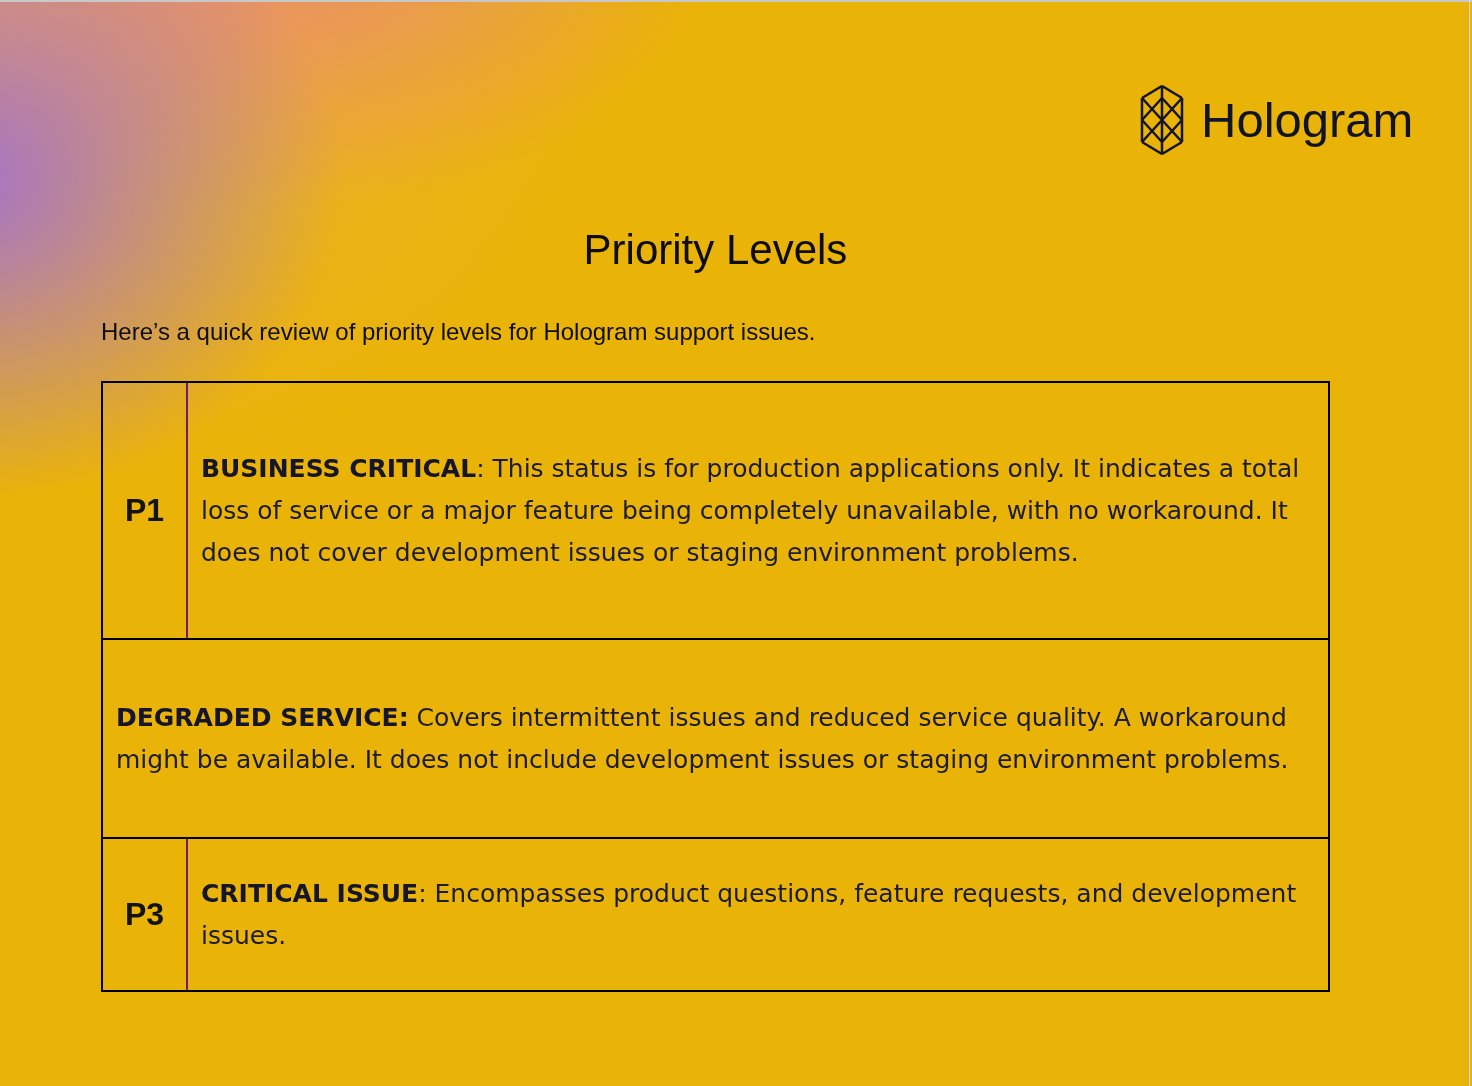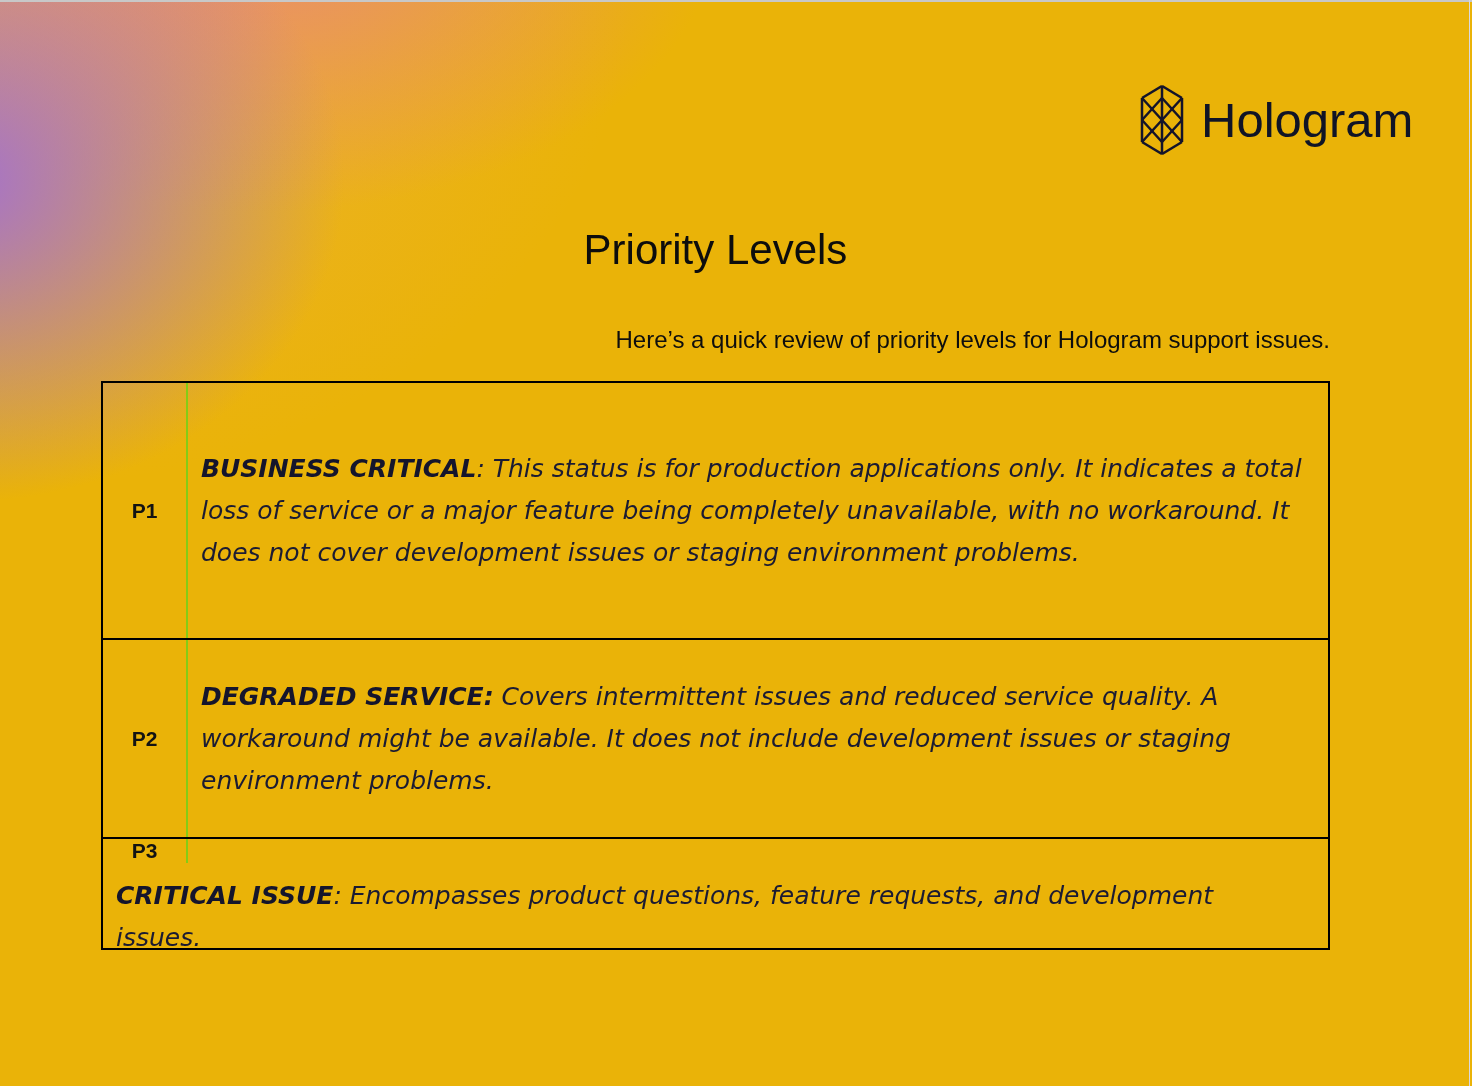--- a/index.html
+++ b/index.html
@@ -75,23 +75,23 @@
     top: 226px;
     width: 100%;
     text-align: center;
     font-size: 42px;
     font-weight: 400;
     color: #0d0d0d;
     margin: 0;
   }
   .doc-subtitle {
     position: absolute;
-    top: 326px;
+    top: 318px;
     width: 100%;
-    text-align: right;
+    text-align: left;
     font-size: 24px;
     font-weight: 400;
     color: #0e0e0e;
     margin: 0;
   }
   
   .priority-table {
     position: absolute;
     left: 101px;
     top: 381px;
@@ -102,41 +102,40 @@
   }
   .p-row {
     display: flex;
     box-sizing: border-box;
   }
   .p-row + .p-row {
     border-top: 2px solid #000000;
   }
   .p-row.r1 { height: 255px; }
   .p-row.r2 { height: 199px; }
-  .p-row.r3 { height: 111px; flex-direction: column; }
+  .p-row.r3 { height: 153px; }
   .p-cell {
     width: 85px;
     min-width: 85px;
-    border-right: 2px solid #84cc16;
+    border-right: 2px solid #701a75;
     box-sizing: border-box;
     display: flex;
     align-items: center;
     justify-content: center;
     font-family: "Liberation Sans", sans-serif;
     font-weight: 700;
-    font-size: 21px;
+    font-size: 32px;
     color: #131313;
   }
   .d-cell {
     flex: 1;
     display: flex;
     align-items: center;
     padding: 12px 26px 12px 13px;
     box-sizing: border-box;
-    font-style: italic;
   }
   .d-text {
     font-family: "DejaVu Sans", sans-serif;
     font-size: 25px;
     line-height: 42px;
     color: #1b1b33;
     margin: 0;
   }
   .d-text b {
     font-weight: 700;
@@ -179,21 +178,20 @@
   <div class="priority-table">
 
     <div class="p-row r1">
       <div class="p-cell">P1</div>
       <div class="d-cell">
         <p class="d-text"><b>BUSINESS CRITICAL</b><span>: This status is for production applications only. It indicates a total loss of service or a major feature being completely unavailable, with no workaround. It does not cover development issues or staging environment problems.</span></p>
       </div>
     </div>
 
     <div class="p-row r2">
-      <div class="p-cell">P2</div>
       <div class="d-cell">
         <p class="d-text"><b>DEGRADED SERVICE:</b><span> Covers intermittent issues and reduced service quality. A workaround might be available. It does not include development issues or staging environment problems.</span></p>
       </div>
     </div>
 
     <div class="p-row r3">
       <div class="p-cell">P3</div>
       <div class="d-cell">
         <p class="d-text"><b>CRITICAL ISSUE</b><span>: Encompasses product questions, feature requests, and development issues.</span></p>
       </div>

